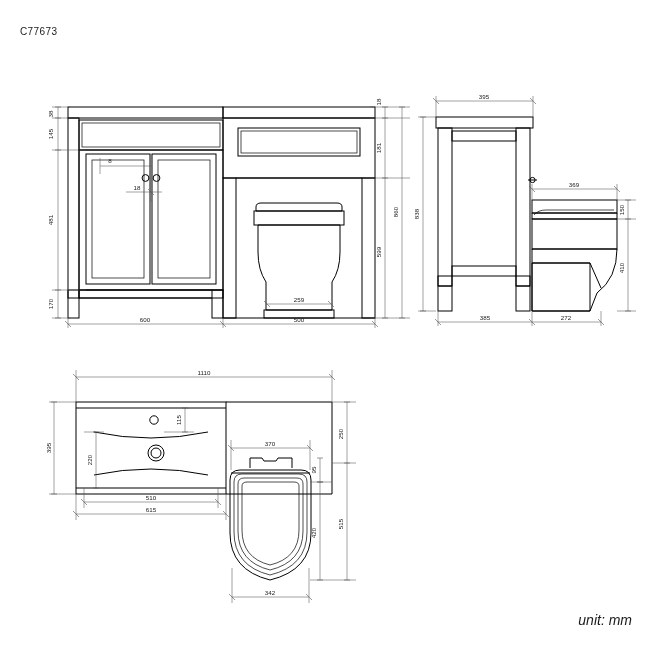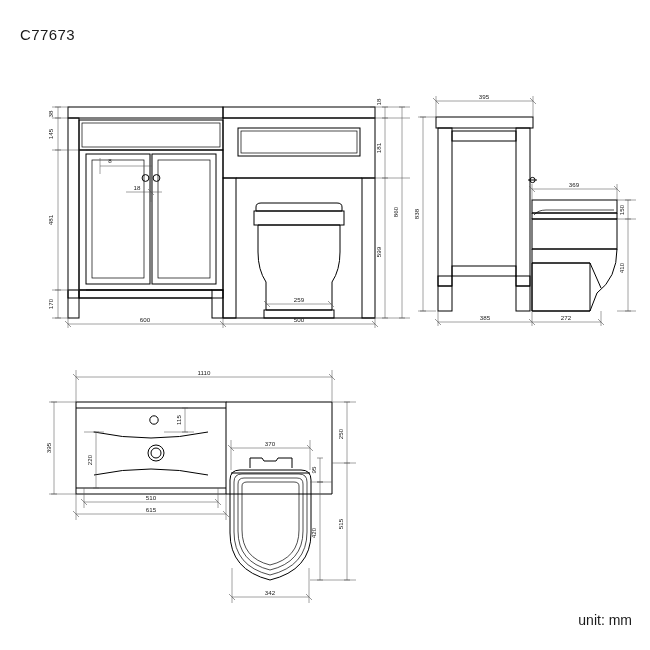--- a/index.html
+++ b/index.html
@@ -20,30 +20,31 @@
     position: absolute;
     left: 0;
     top: 0;
     width: 650px;
     height: 650px;
   }
   .title-text {
     position: absolute;
     left: 20px;
     top: 26px;
-    font-size: 15px;
+    font-size: 10px;
     letter-spacing: 0.4px;
     color: #1a1a1a;
   }
   .unit-text {
     position: absolute;
     right: 18px;
     bottom: 22px;
     font-size: 14px;
     color: #1a1a1a;
+    font-style: italic;
   }
   svg {
     position: absolute;
     left: 0;
     top: 0;
     display: block;
   }
   .obj {
     fill: none;
     stroke: #000000;

